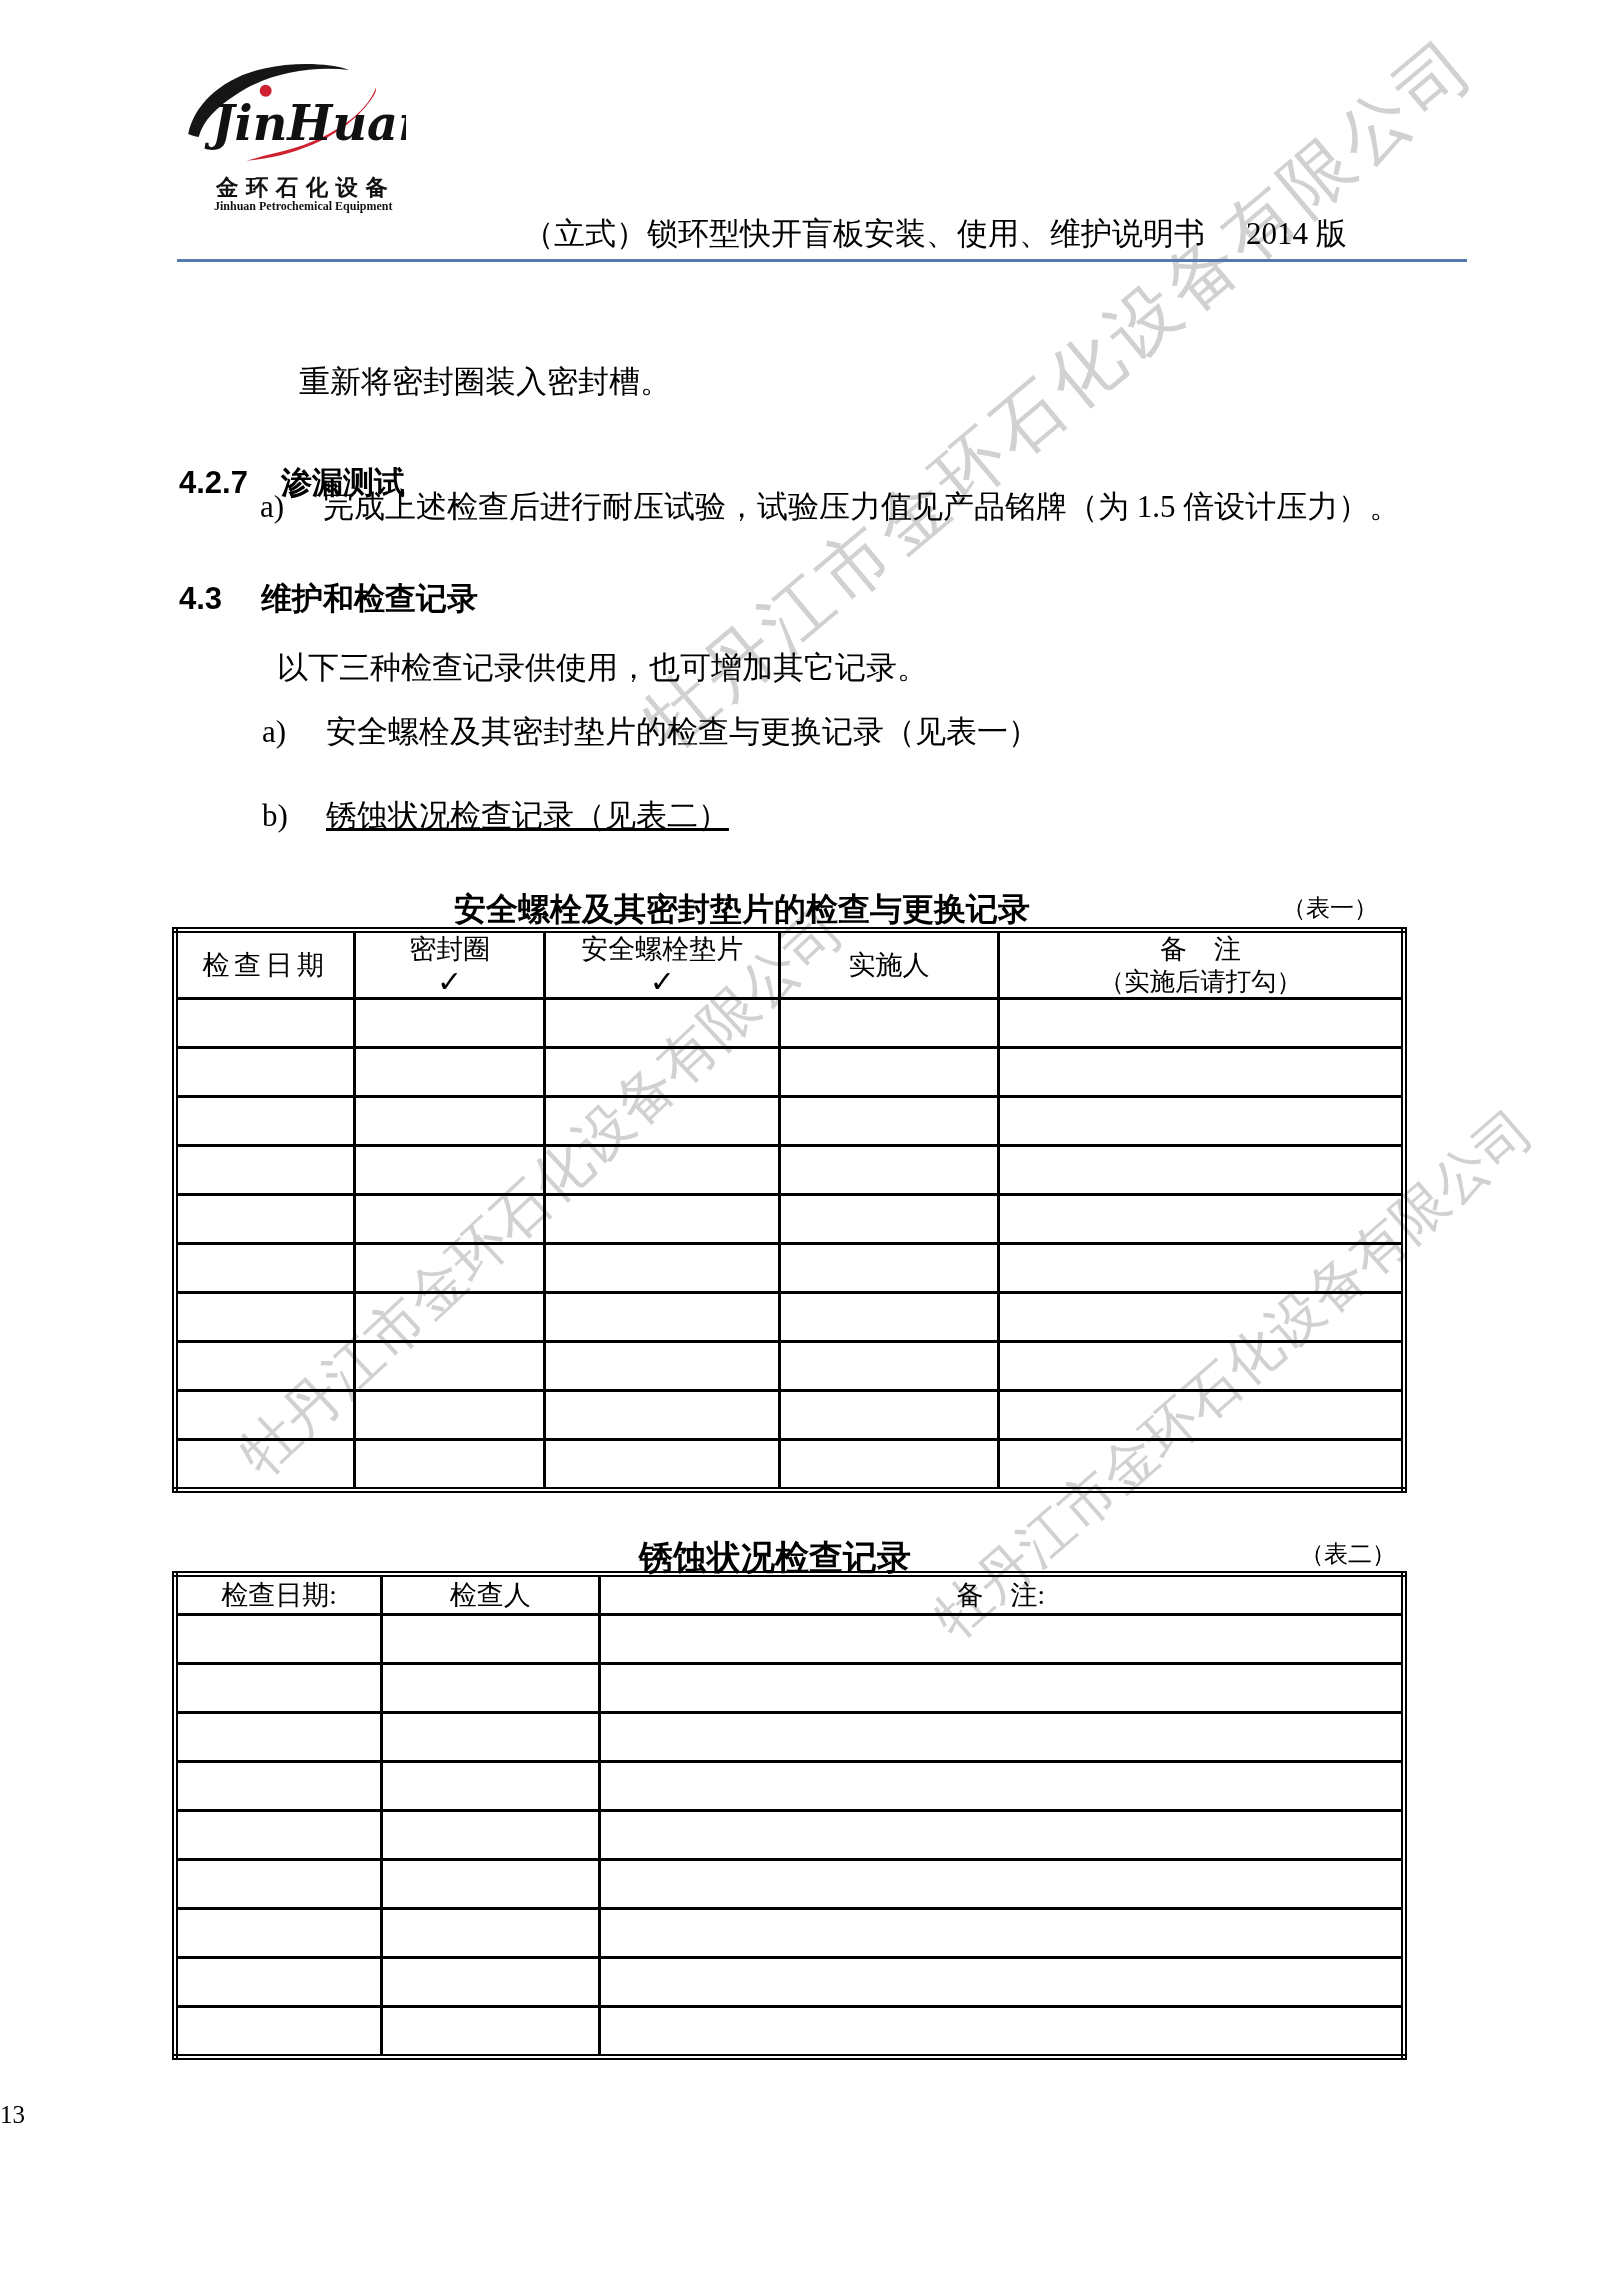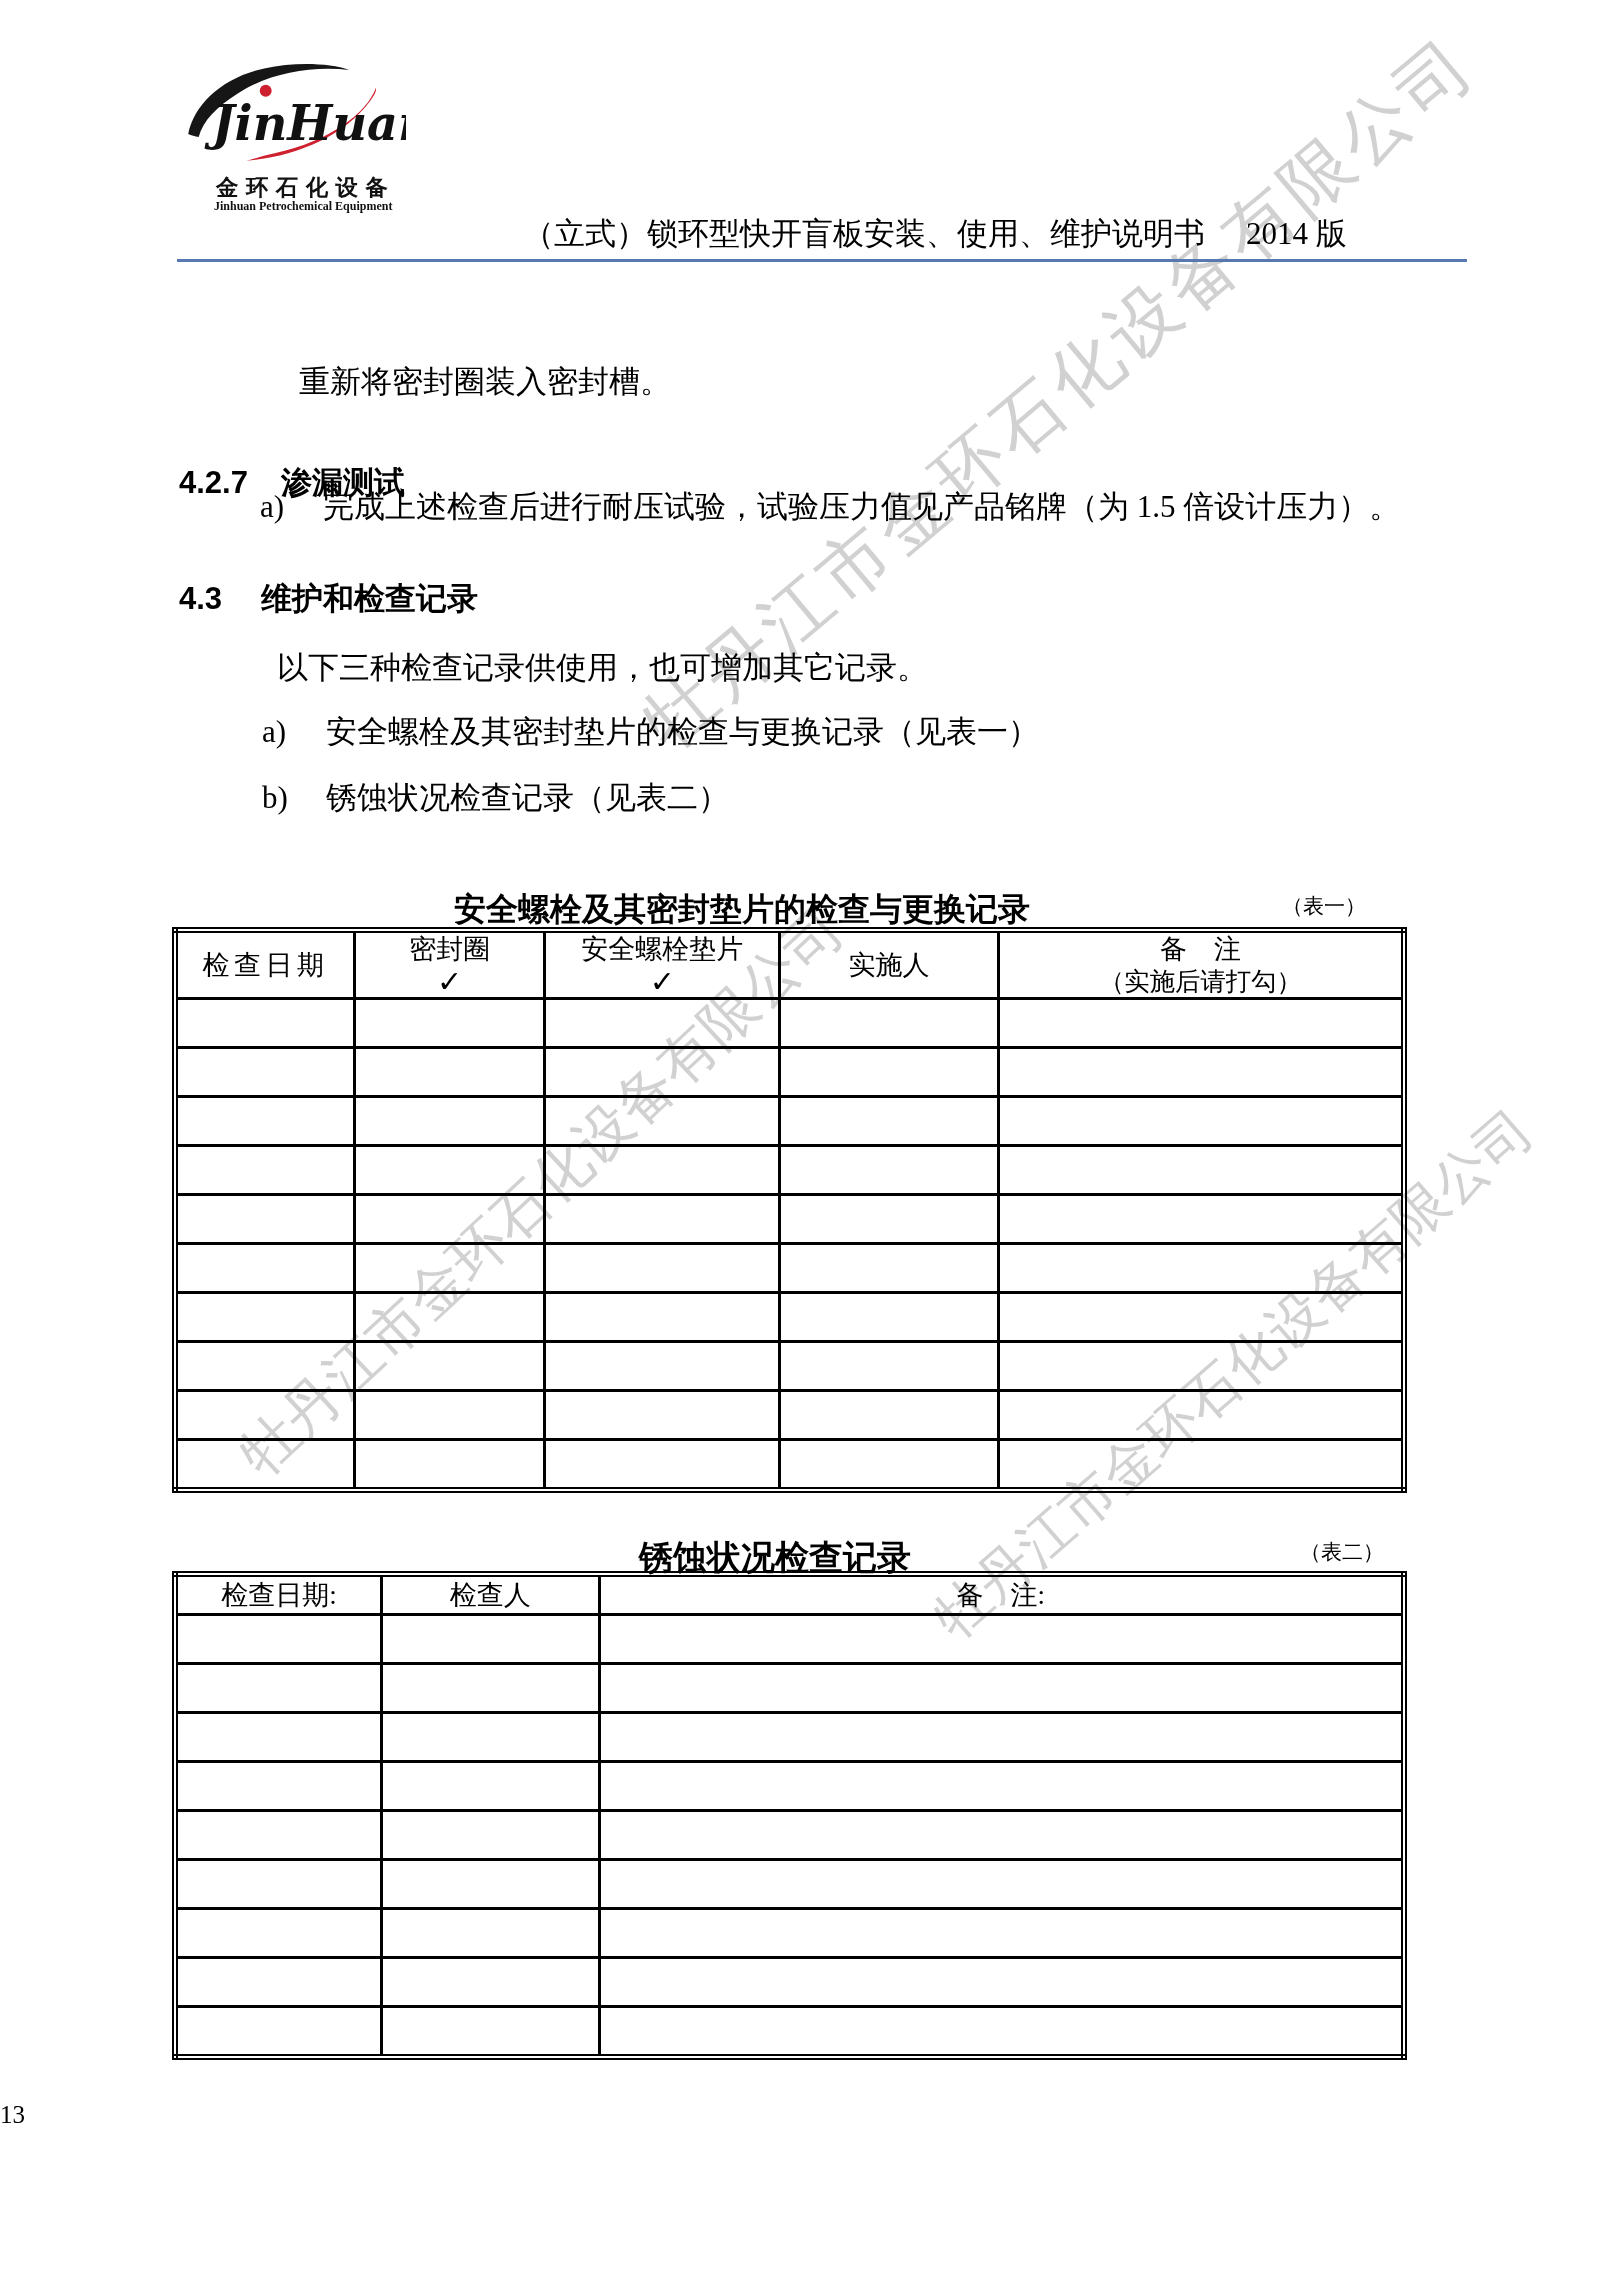--- a/index.html
+++ b/index.html
@@ -47,21 +47,21 @@
     font-family:"Liberation Sans","DejaVu Sans",sans-serif; font-weight:bold;
   }
   .h-num{display:inline-block;}
   .lbl{display:inline-block;}
   
   .tbl-title{
     position:absolute; z-index:2; white-space:nowrap;
     font-family:"Liberation Sans","DejaVu Sans",sans-serif;
     font-weight:bold; font-size:32px;
   }
-  .tbl-tag{position:absolute; z-index:2; font-size:21px; white-space:nowrap;}
+  .tbl-tag{position:absolute; z-index:2; font-size:24px; white-space:nowrap;}
   
   table.rec{
     position:absolute; z-index:2; border-collapse:collapse; table-layout:fixed;
     border:6.7px double #000; background:transparent;
   }
   table.rec td{border:3px solid #000; padding:0; text-align:center; vertical-align:middle;}
   #table1{left:172px; top:927px; width:1235px;}
   #table2{left:172px; top:1571px; width:1235px;}
   #table1 thead td{height:64px; border-bottom:3.7px solid #000; font-size:27px; line-height:1.22;}
   #table1 tbody td{height:46px;}
@@ -114,21 +114,21 @@
   <div class="heading" style="left:179px; top:578px;">
     <span class="h-num" style="width:82px;">4.3</span><span>维护和检查记录</span>
   </div>
 
   <div class="txt" style="left:277px; top:647px;">以下三种检查记录供使用，也可增加其它记录。</div>
 
   <div class="txt" style="left:262px; top:711px;">
     <span class="lbl" style="width:64px;">a)</span><span>安全螺栓及其密封垫片的检查与更换记录（见表一）</span>
   </div>
 
-  <div class="txt" style="left:262px; top:777px;">
+  <div class="txt" style="left:262px; top:795px;text-decoration:underline;">
     <span class="lbl" style="width:64px;">b)</span><span>锈蚀状况检查记录（见表二）</span>
   </div>
 
   <div class="tbl-title" style="left:454px; top:888px;">安全螺栓及其密封垫片的检查与更换记录</div>
   <div class="tbl-tag" style="left:1282px; top:892px;">（表一）</div>
 
   <table id="table1" class="rec">
     <colgroup>
       <col style="width:14.6%">
         <col style="width:15.5%">

